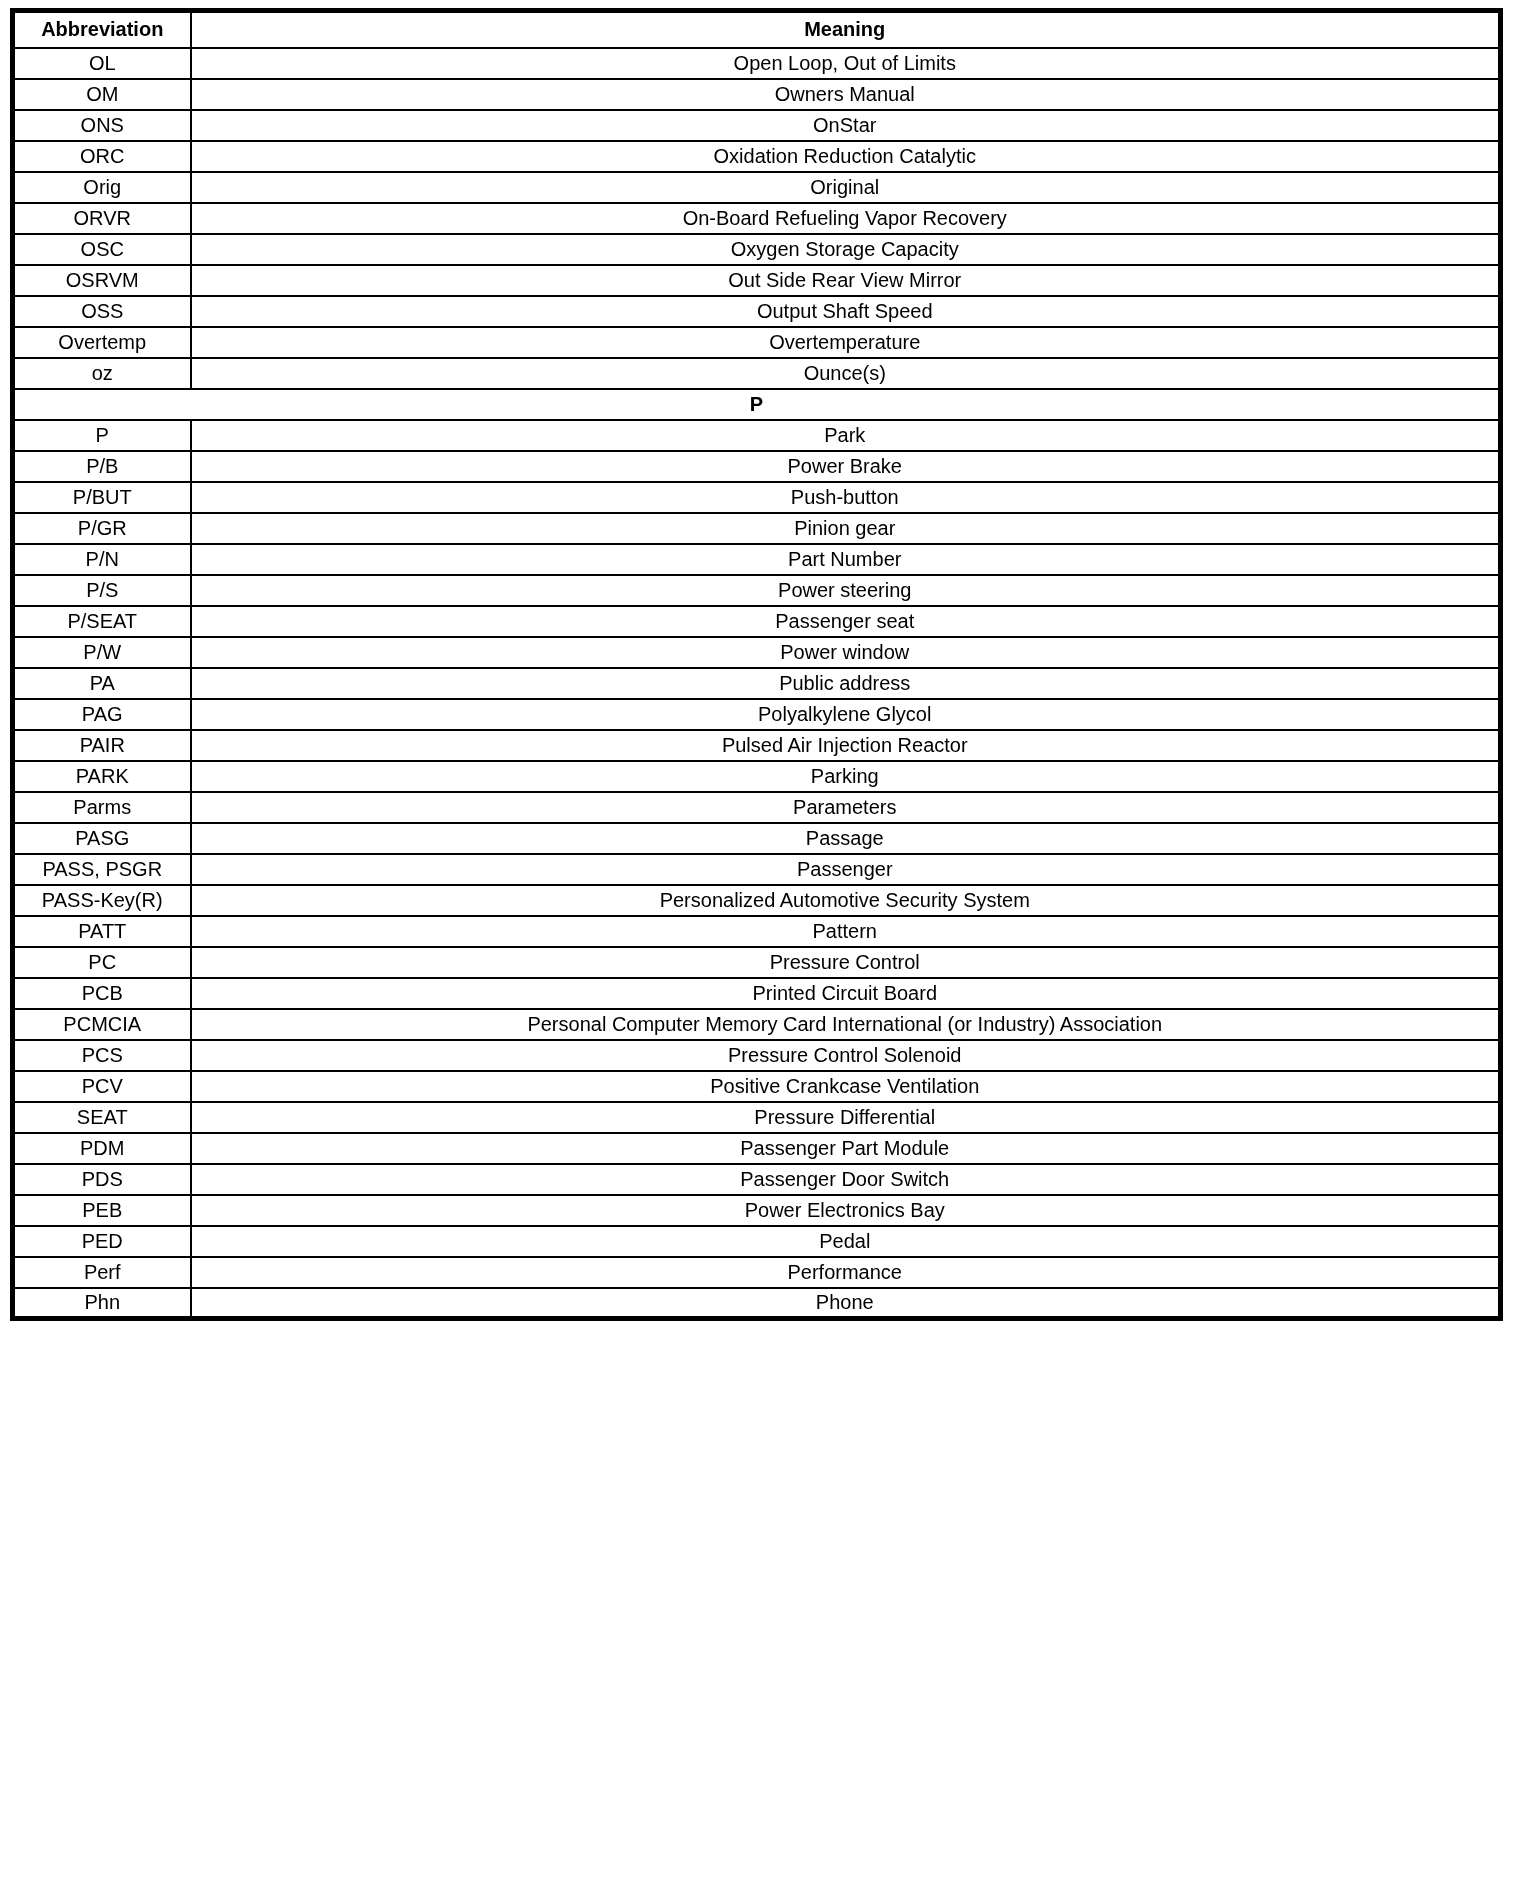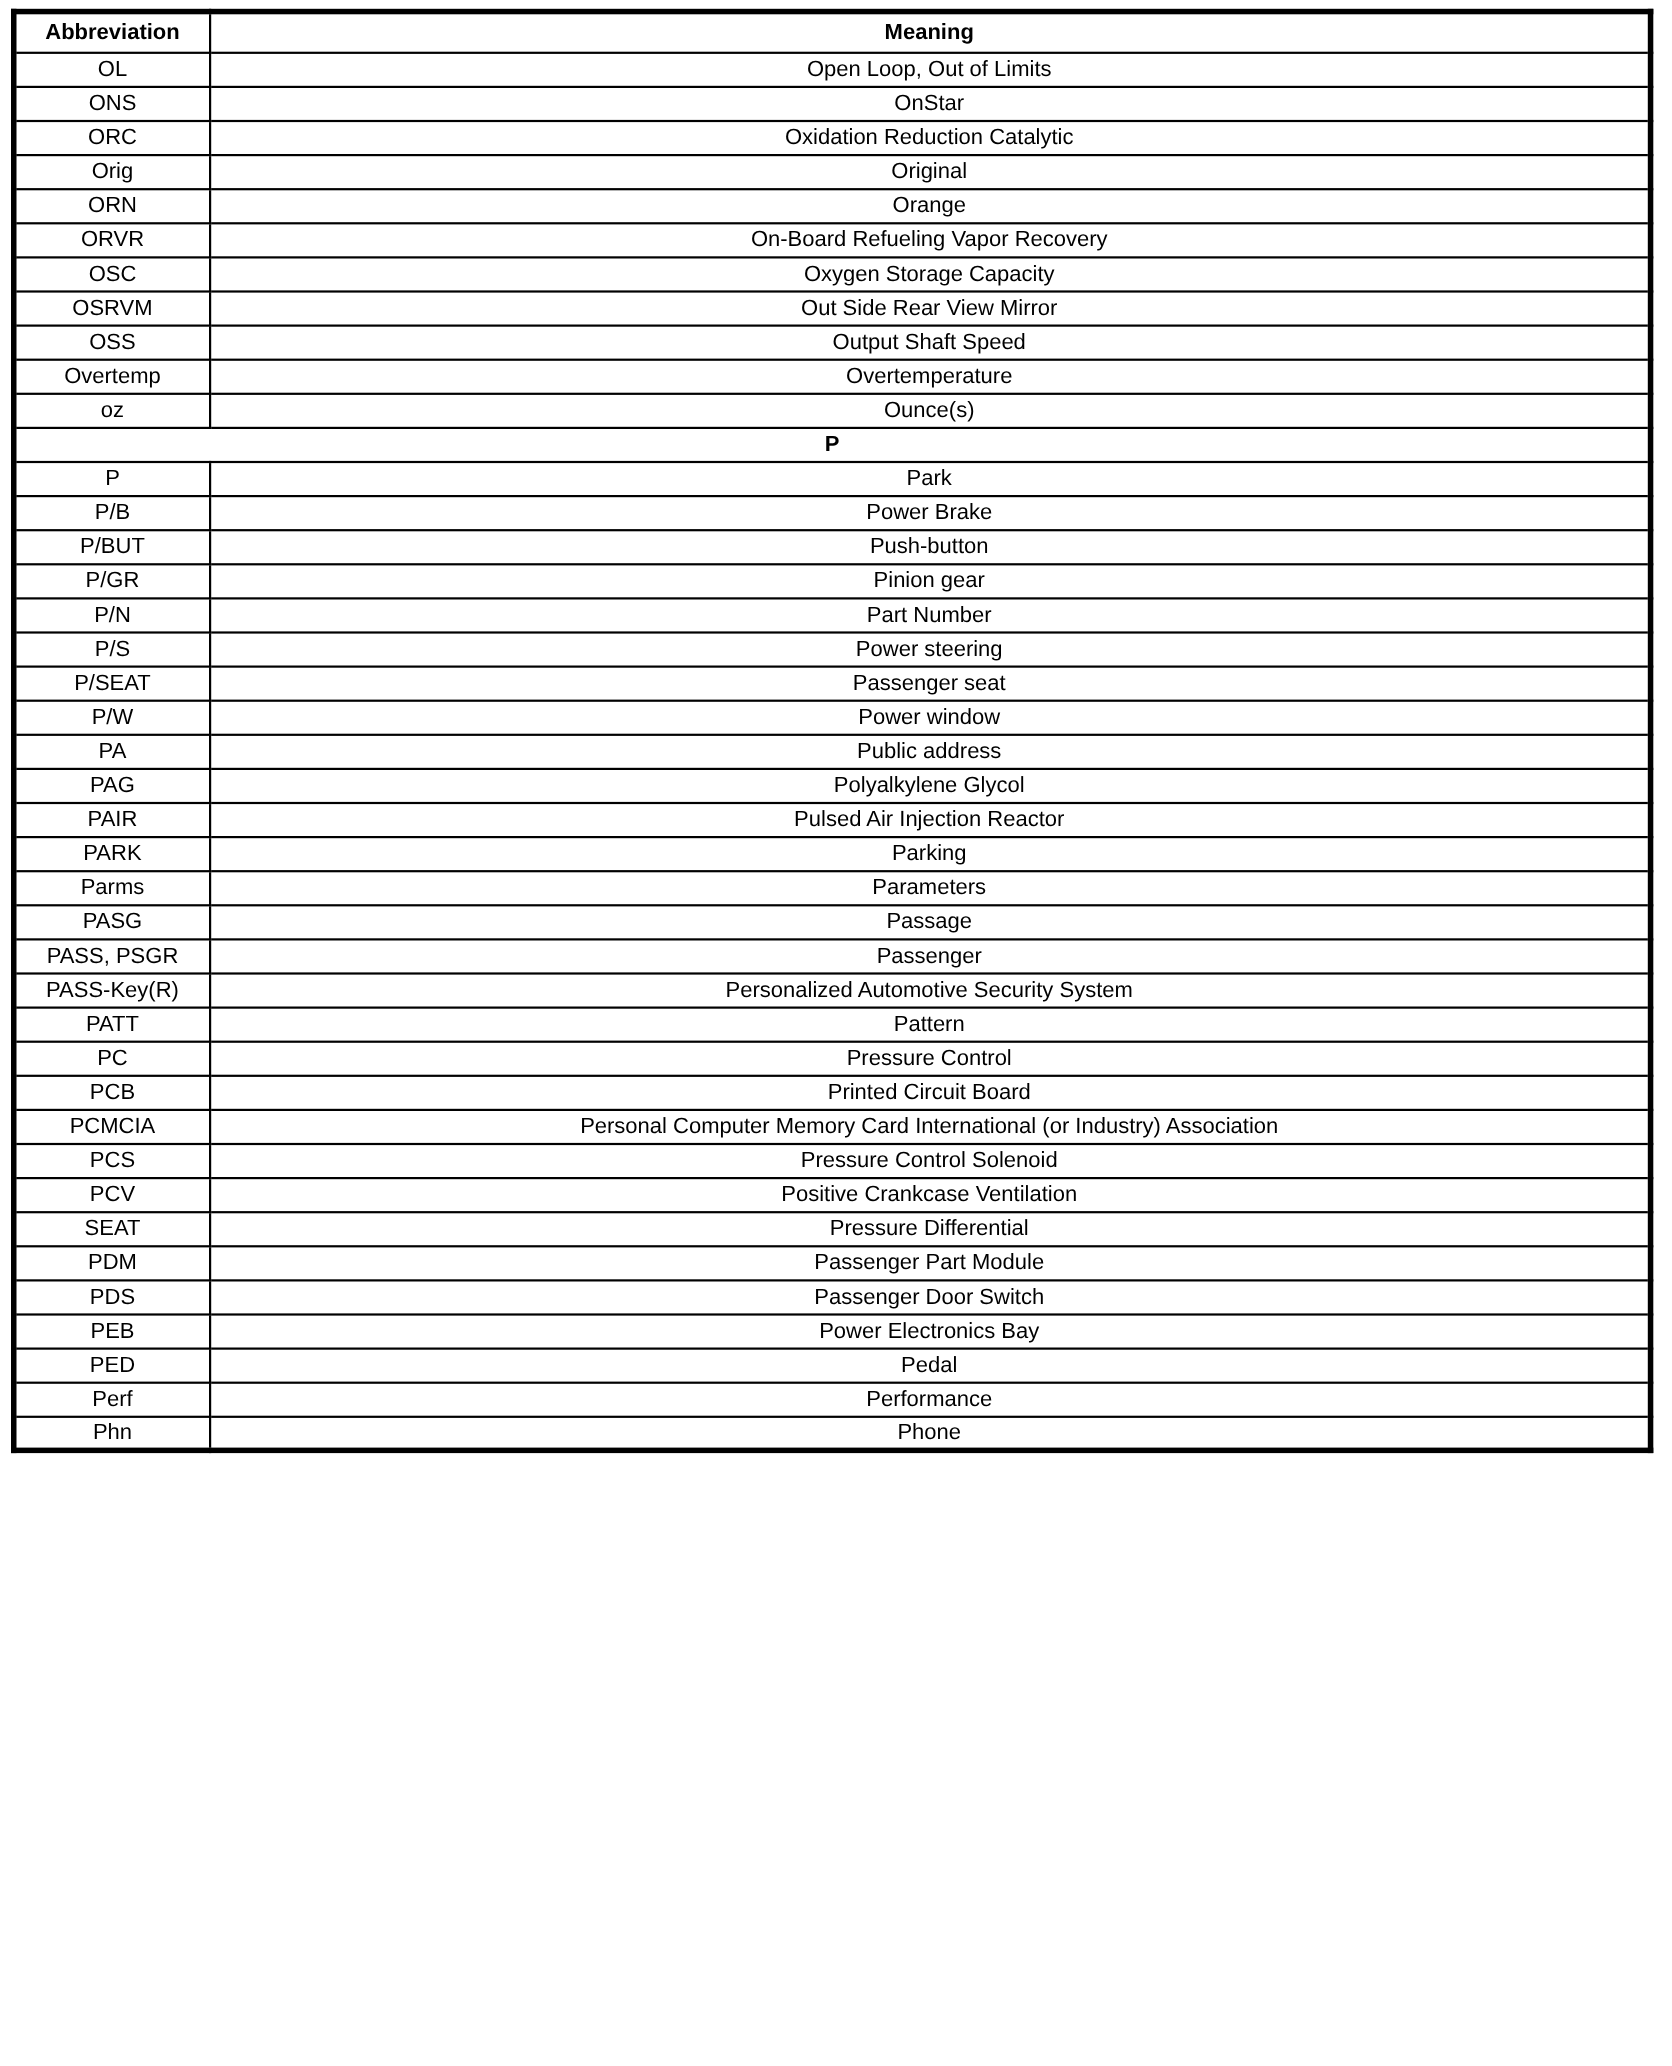--- a/index.html
+++ b/index.html
@@ -75,34 +75,34 @@
         <th>Abbreviation</th>
         <th>Meaning</th>
       </tr>
     </thead>
     <tbody>
         <tr>
           <td class="abbr-cell">OL</td>
           <td class="meaning-cell">Open Loop, Out of Limits</td>
         </tr>
         <tr>
+          <td class="abbr-cell">OM</td>
+          <td class="meaning-cell">Owners Manual</td>
+        </tr>
+        <tr>
           <td class="abbr-cell">ONS</td>
           <td class="meaning-cell">OnStar</td>
         </tr>
         <tr>
           <td class="abbr-cell">ORC</td>
           <td class="meaning-cell">Oxidation Reduction Catalytic</td>
         </tr>
         <tr>
           <td class="abbr-cell">Orig</td>
           <td class="meaning-cell">Original</td>
-        </tr>
-        <tr>
-          <td class="abbr-cell">ORN</td>
-          <td class="meaning-cell">Orange</td>
         </tr>
         <tr>
           <td class="abbr-cell">ORVR</td>
           <td class="meaning-cell">On-Board Refueling Vapor Recovery</td>
         </tr>
         <tr>
           <td class="abbr-cell">OSC</td>
           <td class="meaning-cell">Oxygen Storage Capacity</td>
         </tr>
         <tr>

